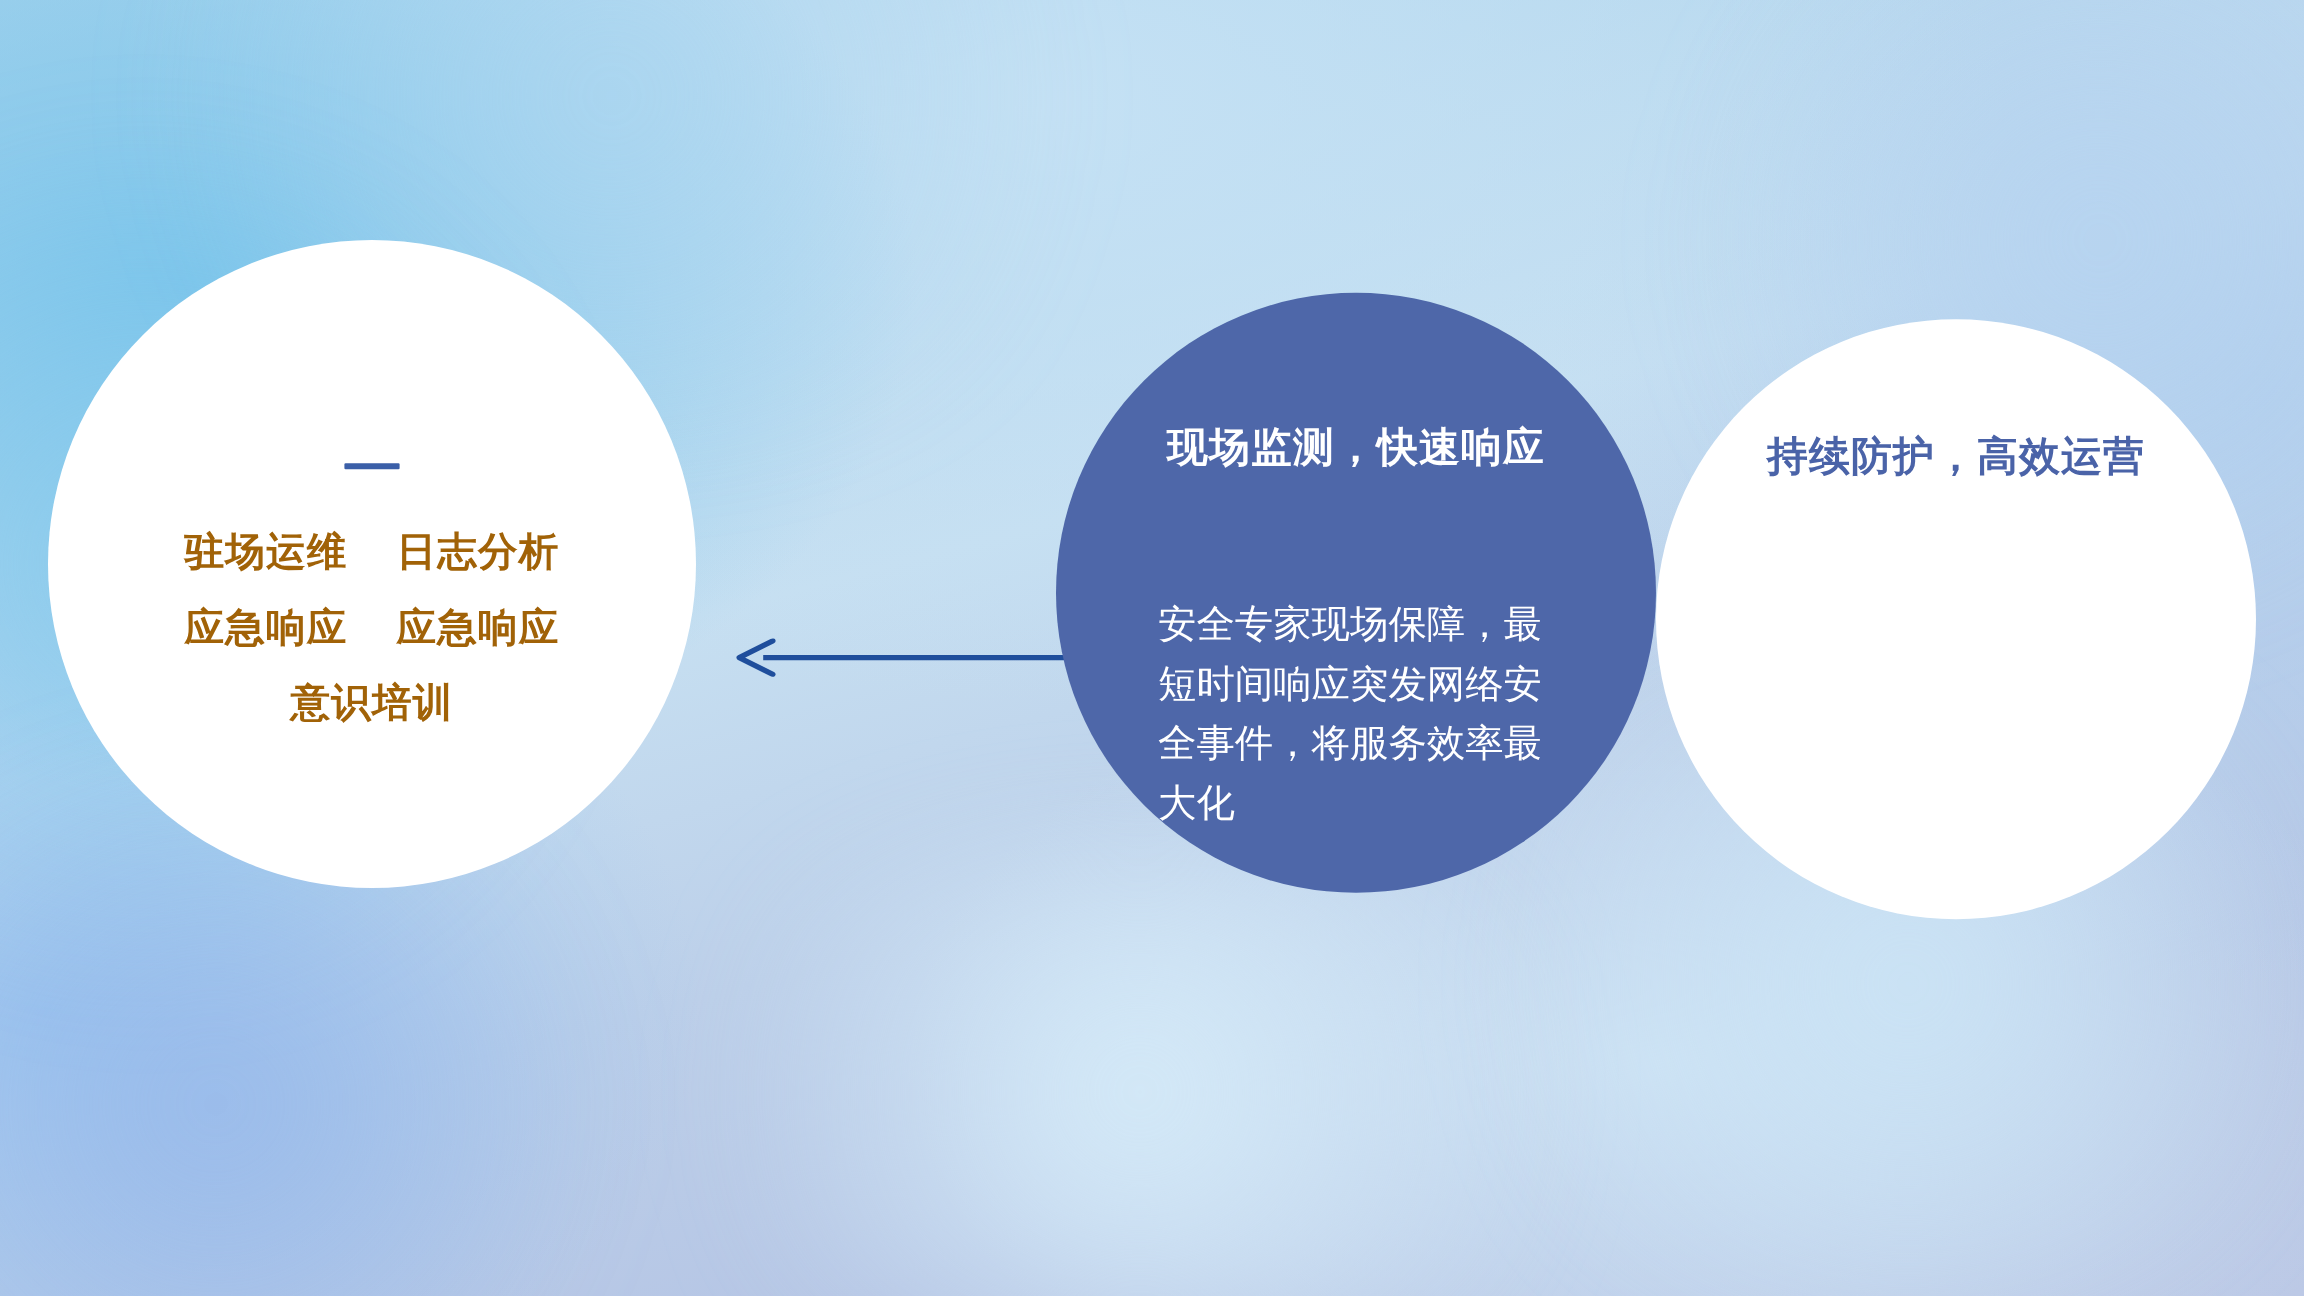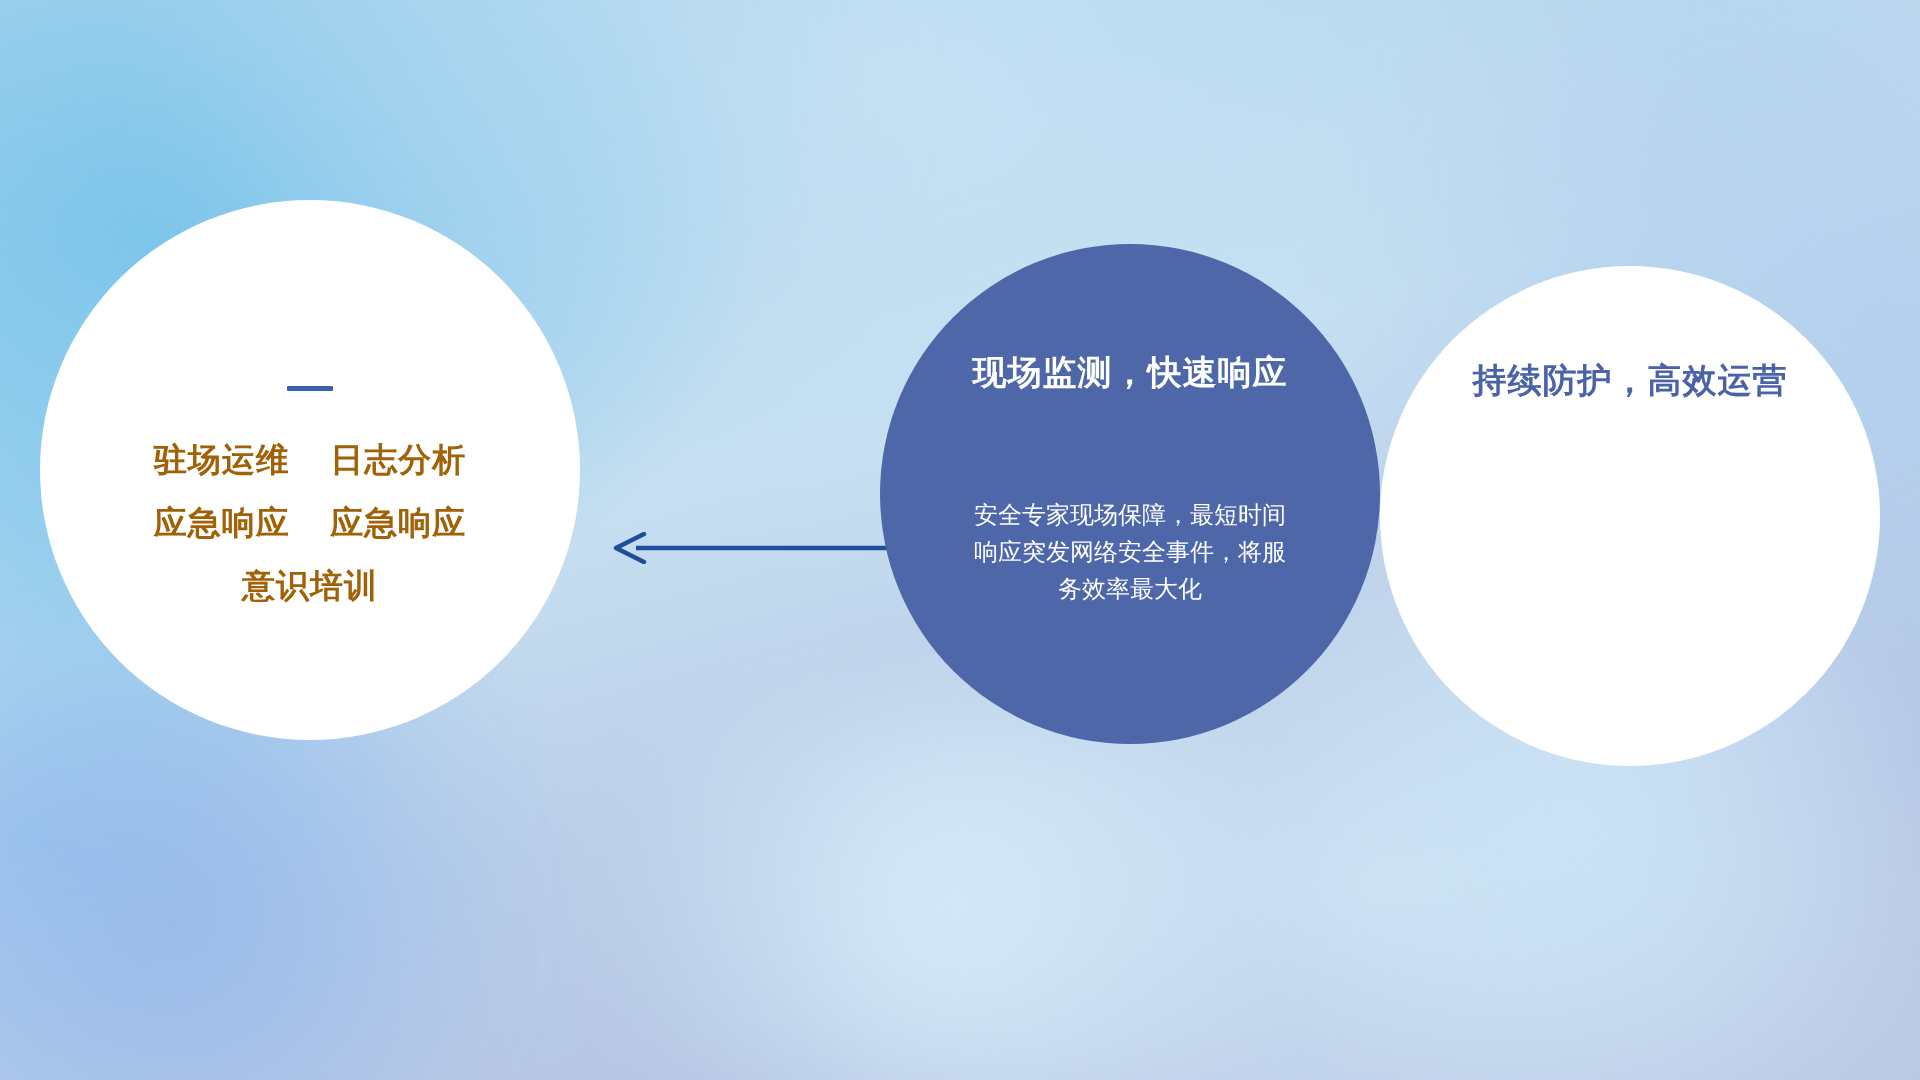--- a/index.html
+++ b/index.html
@@ -93,24 +93,24 @@
     margin-top: 106px;
     font-size: 34px;
     font-weight: bold;
     color: #ffffff;
     letter-spacing: 1px;
     white-space: nowrap;
   }
   #circle-mid .mid-body {
     margin-top: 70px;
     width: 330px;
-    font-size: 24px;
+    font-size: 32px;
     line-height: 1.55;
     color: #ffffff;
-    text-align: center;
+    text-align: left;
   }
 
   #circle-right {
     left: 1380px;
     top: 266px;
     width: 500px;
     height: 500px;
     background: #ffffff;
     z-index: 3;
   }

